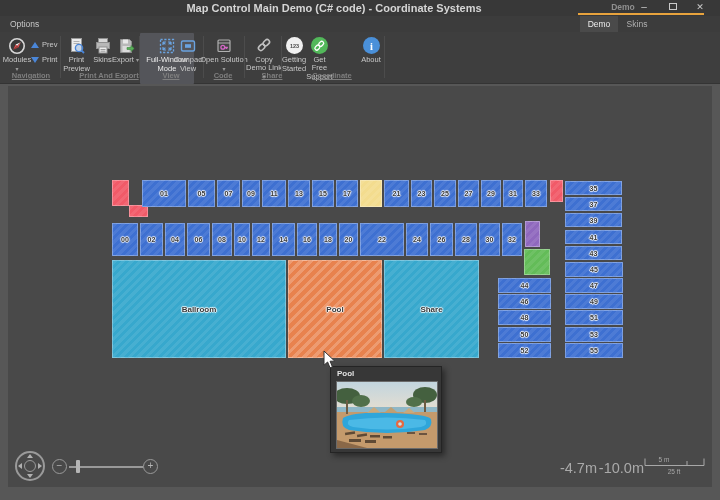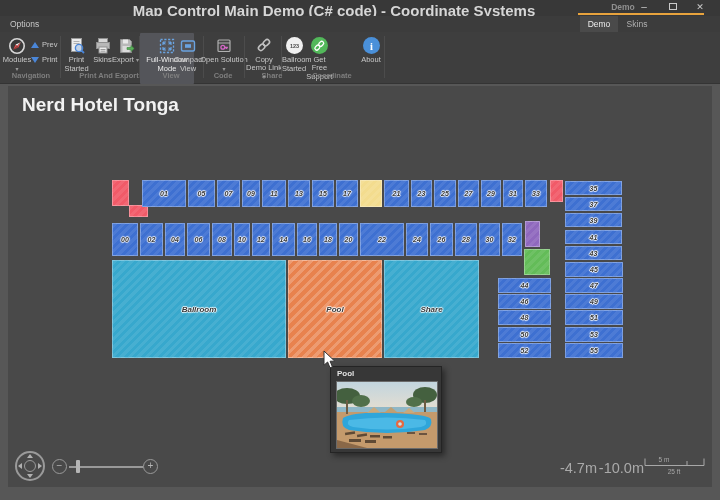--- a/index.html
+++ b/index.html
@@ -2,21 +2,21 @@
 <html style="--accent: #E8A33D;"><head>
 <meta charset="utf-8">
 <style>
   html,body{margin:0;padding:0;background:#2a2a2a;}
   *{box-sizing:border-box;}
   .stage{position:relative;width:720px;height:500px;background:#575757;overflow:hidden;
          font-family:"Liberation Sans",sans-serif;-webkit-font-smoothing:antialiased;}
   
   .titlebar{position:absolute;left:0;top:0;width:720px;height:16px;background:#383838;}
   .title-text{position:absolute;left:0;top:2px;width:668px;text-align:center;
-              font-size:15px;font-weight:bold;color:#d6d6d6;}
+              font-size:11px;font-weight:bold;color:#d6d6d6;}
   .demo-toptab{position:absolute;left:578px;top:2px;width:90px;text-align:center;
                font-size:8.5px;font-weight:bold;color:#8f8f8f;}
   .accent-line{position:absolute;left:578px;top:13px;width:126px;height:2px;background:var(--accent,#E8A33D);}
   .winbtn{position:absolute;top:0;width:16px;height:14px;color:#c9c9c9;font-size:10px;
           line-height:14px;text-align:center;}
   .winbtn.min{left:636px;}
   .winbtn.close{left:692px;font-size:9px;}
   .maxbox{position:absolute;left:669px;top:3px;width:8px;height:7px;border:1px solid #c9c9c9;}
   
   .menubar{position:absolute;left:0;top:16px;width:720px;height:16px;background:#3c3c3c;}
@@ -27,21 +27,21 @@
   
   .ribbon{position:absolute;left:0;top:32px;width:720px;height:52px;background:#3e3e3e;
           border-bottom:1px solid #343434;}
   .rb{position:absolute;top:1px;height:48px;display:flex;flex-direction:column;align-items:center;}
   .rb.selected{background:#54555a;border-radius:1px;height:51px;}
   .ric{height:21px;display:flex;align-items:center;justify-content:center;margin-top:2px;}
   .rtext{display:block;text-align:center;font-size:7.5px;line-height:8.5px;color:#c8c8c8;width:100%;}
   .rb.selected .rtext{color:#ececec;}
   .rdd{font-size:6px;color:#9a9a9a;}
   .rsep{position:absolute;top:4px;height:42px;width:1px;background:#4c4c4c;}
-  .rgrp{position:absolute;top:39px;transform:translateX(-50%);font-size:7.5px;font-weight:bold;color:#7f7f7f;white-space:nowrap;}
+  .rgrp{position:absolute;top:39px;transform:translateX(-50%);font-size:7.5px;font-weight:bold;color:#7f7f7f;white-space:nowrap;text-decoration:underline;}
   .pnrow{display:flex;align-items:center;gap:3px;font-size:7.5px;color:#c8c8c8;height:13px;}
   .tri-up{width:0;height:0;border-left:4px solid transparent;border-right:4px solid transparent;border-bottom:6px solid #4a86d8;}
   .tri-dn{width:0;height:0;border-left:4px solid transparent;border-right:4px solid transparent;border-top:6px solid #4a86d8;}
   
   .map-panel{position:absolute;left:8px;top:86px;width:704px;height:401px;background:#494949;}
   .map-title{position:absolute;left:22px;top:94px;font-size:19px;font-weight:bold;color:#f2f2f2;}
   
   .block{position:absolute;display:flex;align-items:center;justify-content:center;
          border:1px solid rgba(255,255,255,.30);
          background-image:repeating-linear-gradient(135deg,rgba(255,255,255,.08) 0 3px,rgba(255,255,255,0) 3px 6px);}
@@ -124,21 +124,21 @@
     <div class="rb" style="left:62px;width:29px;">
       <span class="ric">
         <svg width="18" height="18" viewBox="0 0 18 18">
             <rect x="3.5" y="1.5" width="10" height="13" fill="#ececec" stroke="#9a9a9a"></rect>
             <line x1="5.5" y1="4.5" x2="11.5" y2="4.5" stroke="#b0b0b0"></line>
             <line x1="5.5" y1="6.5" x2="11.5" y2="6.5" stroke="#b0b0b0"></line>
             <circle cx="11" cy="11" r="3.6" fill="rgba(120,170,230,.35)" stroke="#4a86d8" stroke-width="1.4"></circle>
             <line x1="13.6" y1="13.6" x2="16" y2="16" stroke="#4a86d8" stroke-width="1.8"></line>
           </svg>
       </span>
-      <span class="rtext"><span>Print Started</span></span>
+      <span class="rtext"><span>Print Preview</span></span>
     </div>
 
     <div class="rb" style="left:92px;width:21px;">
       <span class="ric">
         <svg width="18" height="18" viewBox="0 0 18 18">
             <rect x="4.5" y="1.5" width="9" height="4" fill="#d8d8d8" stroke="#8f8f8f"></rect>
             <rect x="2.5" y="5.5" width="13" height="6" fill="#b8b8b8" stroke="#8f8f8f"></rect>
             <rect x="5" y="10" width="8" height="6" fill="#ececec" stroke="#8f8f8f"></rect>
             <line x1="6.5" y1="12.5" x2="11.5" y2="12.5" stroke="#9a9a9a"></line>
             <line x1="6.5" y1="14.2" x2="11.5" y2="14.2" stroke="#9a9a9a"></line>
@@ -214,21 +214,21 @@
 
     <div class="rsep" style="left:281px;"></div>
 
     <div class="rb" style="left:282px;width:24px;">
       <span class="ric">
         <svg width="19" height="19" viewBox="0 0 19 19">
             <circle cx="9.5" cy="9.5" r="8.5" fill="#f0f0f0"></circle>
             <text x="9.5" y="12" text-anchor="middle" font-size="5.5" font-weight="bold" fill="#4a4a4a">123</text>
           </svg>
       </span>
-      <span class="rtext"><span>Ballroom Started</span></span>
+      <span class="rtext"><span>Getting Started</span></span>
     </div>
 
     <div class="rb" style="left:306px;width:27px;">
       <span class="ric">
         <svg width="19" height="19" viewBox="0 0 19 19">
             <circle cx="9.5" cy="9.5" r="8.5" fill="#52b85a"></circle>
             <g transform="rotate(-45 9.5 9.5)" stroke="#fff" fill="none" stroke-width="1.3">
               <rect x="3.8" y="7.6" width="5.4" height="3.8" rx="1.9"></rect>
               <rect x="9.2" y="7.6" width="5.4" height="3.8" rx="1.9"></rect>
             </g>
@@ -252,23 +252,22 @@
 
     <div class="rgrp" style="left:31px;">Navigation</div>
     <div class="rgrp" style="left:109px;">Print And Export</div>
     <div class="rgrp" style="left:171px;">View</div>
     <div class="rgrp" style="left:223px;text-align:center;">Code</div>
     <div class="rgrp" style="left:272px;">Share</div>
     <div class="rgrp" style="left:332px;">Coordinate</div>
   </div>
 
   <div class="map-panel"></div>
-  <div class="map-title">Nerd Hotel Tonga</div>
-
-  <div id="floorplan" style="position:absolute;inset:0;pointer-events:none;font-style:italic;">
+
+  <div id="floorplan" style="position:absolute;inset:0;pointer-events:none;">
       <div class="block" style="left: 112px; top: 180px; width: 17px; height: 26px; background-color: rgb(241, 90, 104);"></div>
       <div class="block" style="left: 129px; top: 205px; width: 19px; height: 12px; background-color: rgb(241, 90, 104);"></div>
       <div class="block" style="left: 142px; top: 180px; width: 44px; height: 27px; background-color: rgb(62, 112, 209);">
         <span class="blabel">01</span>
       </div>
       <div class="block" style="left: 188px; top: 180px; width: 27px; height: 27px; background-color: rgb(62, 112, 209);">
         <span class="blabel">05</span>
       </div>
       <div class="block" style="left: 217px; top: 180px; width: 23px; height: 27px; background-color: rgb(62, 112, 209);">
         <span class="blabel">07</span>

